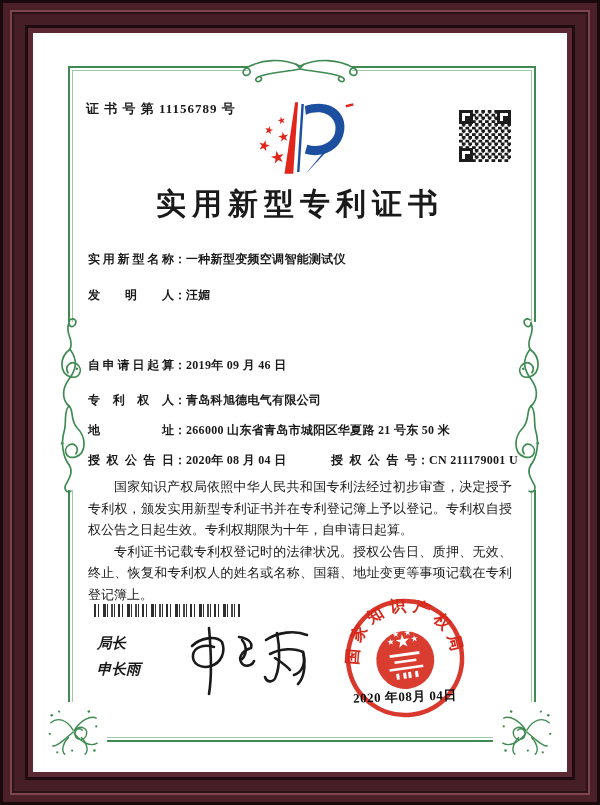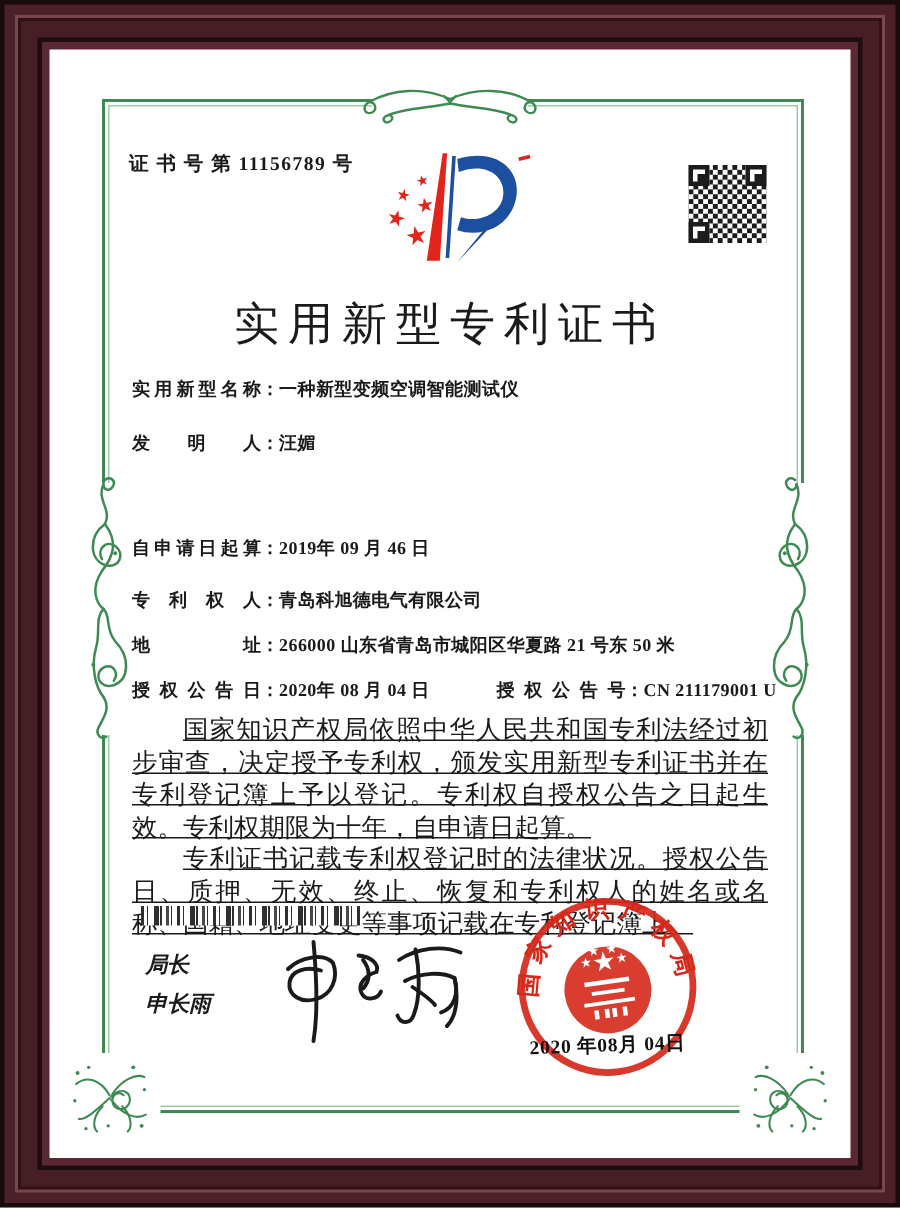--- a/index.html
+++ b/index.html
@@ -46,35 +46,35 @@
   }
   .finder {
     position:absolute; width:14px; height:14px; box-sizing:border-box;
     border:3px solid #1c1c1c; background:#fff;
   }
   .finder::after { content:""; position:absolute; left:2.5px; top:2.5px; width:6px; height:6px; background:#1c1c1c; }
   .f-tl { left:0; top:0; } .f-tr { right:0; top:0; } .f-bl { left:0; bottom:0; }
 
   .title {
     position:absolute; left:0; right:0; top:184px; text-align:center;
-    font-size:30px; font-weight:normal; letter-spacing:6px; z-index:5;margin-top:12px;
+    font-size:30px; font-weight:bold; letter-spacing:6px; z-index:5;
   }
 
   .row { position:absolute; left:88px; width:430px; font-size:12px; font-weight:bold; z-index:5; white-space:nowrap; }
   .flabel {
     display:inline-block; width:86px; text-align:justify; text-align-last:justify;
     vertical-align:bottom;
   }
   .fvalue { letter-spacing:0.3px; }
   .pair2 { position:absolute; left:243px; top:0; }
   .pair2 .flabel { width:86px; }
 
   .bodytext {
     position:absolute; left:88px; top:476px; width:424px; z-index:5;
-    font-size:17px; line-height:21.5px; text-align:justify;text-decoration:underline;
+    font-size:13px; line-height:21.5px; text-align:justify;
   }
   .bodytext p { margin:0; text-indent:2em; }
 
   .barcode {
     position:absolute; left:94px; top:604px; width:146px; height:13px; z-index:5;
     background:repeating-linear-gradient(90deg,
       #2f2f2f 0 2px,  #fff 2px 4px,
       #2f2f2f 4px 5px, #fff 5px 9px,
       #2f2f2f 9px 12px, #fff 12px 13px,
       #2f2f2f 13px 14px, #fff 14px 17px,

